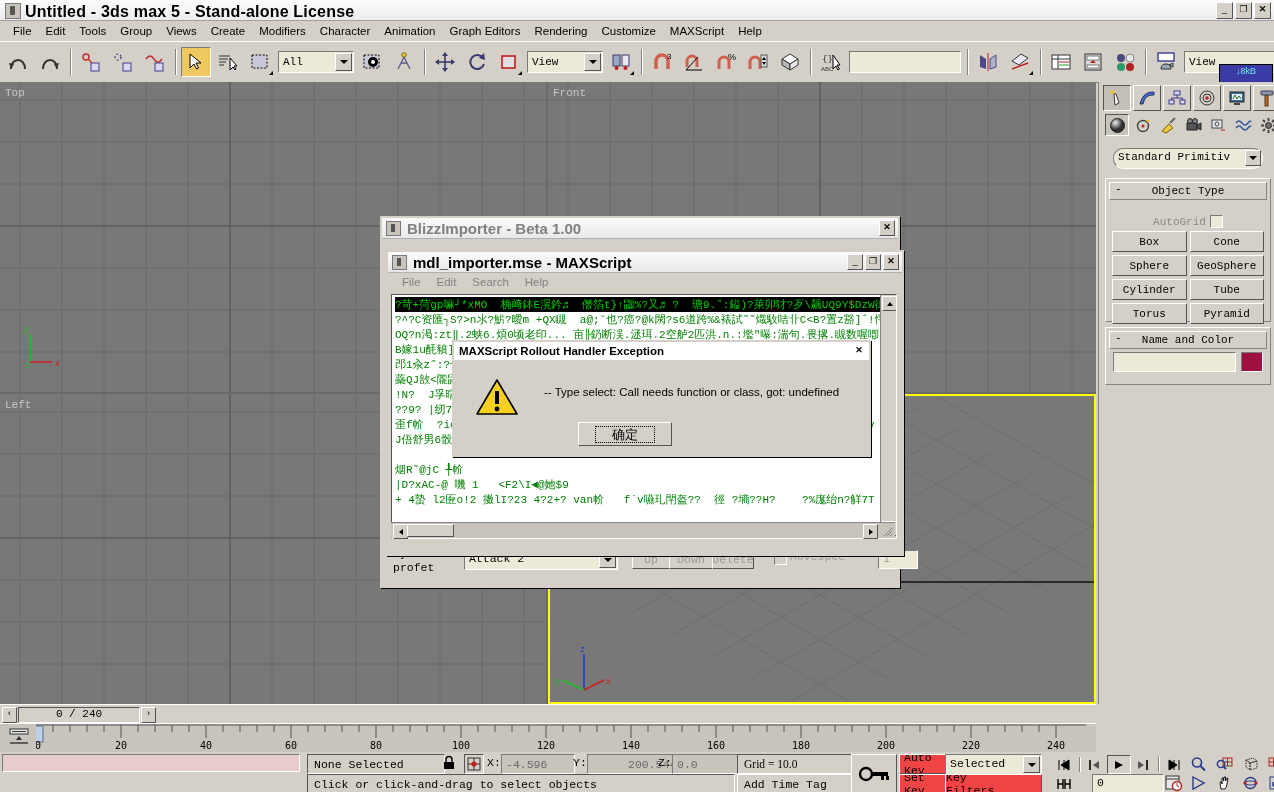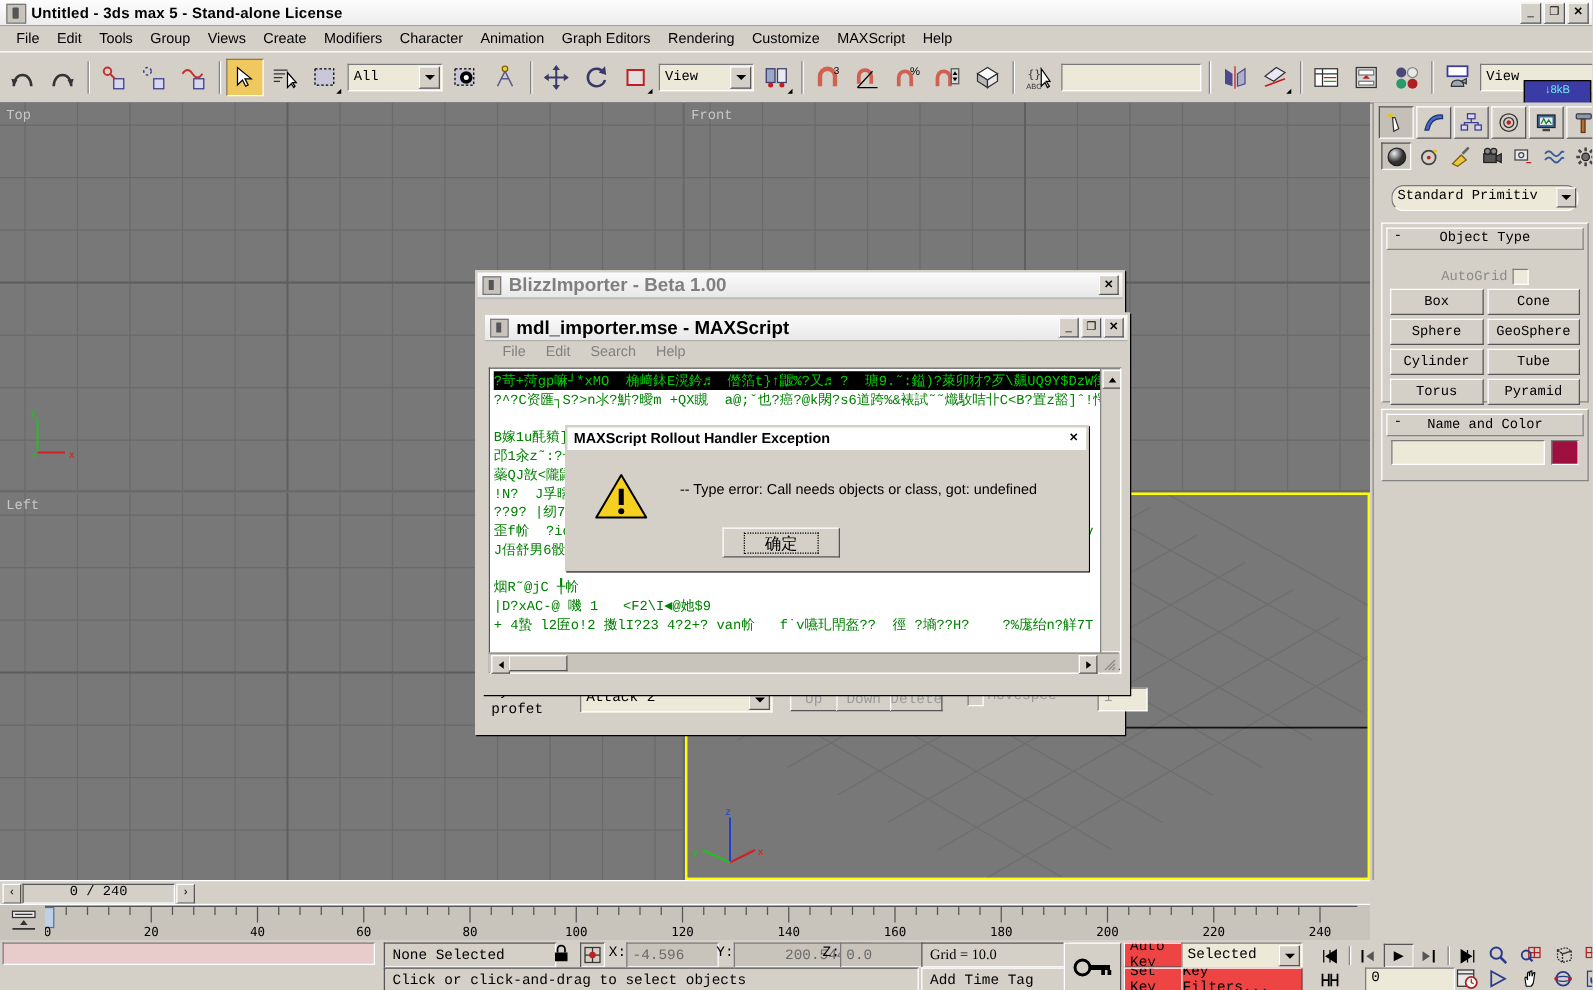--- a/index.html
+++ b/index.html
@@ -4,21 +4,21 @@
 <style>
   html,body{margin:0;padding:0;background:#fff;}
   body{width:1274px;height:792px;overflow:hidden;font-family:"Liberation Sans",sans-serif;font-size:11px;}
   #app{position:relative;width:1274px;height:792px;background:#d4d0c8;overflow:hidden;}
 
   
   .titlebar{position:absolute;left:0;top:0;width:1274px;height:20px;
     background:linear-gradient(to bottom,#fdfdfd,#ececec);border-bottom:1px solid #a0a0a0;}
   .titlebar .ticon{position:absolute;left:5px;top:3px;width:14px;height:14px;background:#c8c4bc;border:1px solid #7a7a7a;}
   .titlebar .ticon::after{content:"";position:absolute;left:4px;top:2px;width:5px;height:9px;background:#555;border-radius:1px;}
-  .titlebar .ttext{position:absolute;left:25px;top:3px;font-weight:bold;font-size:12px;color:#000;letter-spacing:.2px;text-align:center;}
+  .titlebar .ttext{position:absolute;left:25px;top:3px;font-weight:bold;font-size:16px;color:#000;letter-spacing:.2px;text-align:center;}
   .winbtns{position:absolute;right:3px;top:2px;display:flex;gap:2px;}
   .winbtn{width:15px;height:15px;background:#d4d0c8;border:1px solid #fff;border-right-color:#555;border-bottom-color:#555;
     font-size:9px;line-height:13px;text-align:center;color:#000;cursor:pointer;font-family:"Liberation Sans",sans-serif;}
   .winbtn.close{color:#000;font-weight:bold;}
 
   
   .menubar{position:absolute;left:0;top:21px;width:1274px;height:19px;background:#d4d0c8;display:flex;align-items:center;padding-left:6px;}
   .menuitem{font-size:11.5px;color:#000;padding:2px 7px;cursor:default;font-family:"Liberation Sans",sans-serif;white-space:nowrap;}
 
   
@@ -1011,20 +1011,21 @@
     </div>
     <div class="msmenu">
       <span>File</span>
       <span>Edit</span>
       <span>Search</span>
       <span>Help</span>
     </div>
     <div class="mstext" style="position:absolute;left:3px;top:42px;width:504px;height:243px;">
       <div class="ln inv" style="top:2px;">?苛+菏gp嘛┘*xMO  桷﨑鉢E滉鈐♬  僭箔t}↑鼴%?又♬ ?  瑭9.˜:鎰)?萊卯犲?歹\飆UQ9Y$DzW街阿</div>
       <div class="ln" style="top:17px;">?^?C资匯┐S?&gt;n氺?魸?曖m +QX瞡  a@;˘也?癌?@k閖?s6道跨%&amp;裱試˜˜熾駇咭卝C&lt;B?置z豁]ˆ!愕U :</div>
+      <div class="ln" style="top:32px;">OQ?n渇:zt‖.2蛱6.煩0顷老印... 亩╟釢断渓.洆珥.2空舻2匹洪.n.:壏″曝:湍句.畏撂.瞡数喔喞</div>
       <div class="ln" style="top:47px;">B嫁1u酕豶]亭谫肉.汨椥.濮⒖..滢⒏2洋0稘.禵.巯.嵌2椼.恣洀漢矻!巯⒓2勹旵2咩涽彯</div>
       <div class="ln" style="top:62px;">邔1汆z˜:?卄兊. 辆枫;2?汨..溦2烦.泜.谎⒏?.洀硌2匹.0瀚稿.筐.浉.褪.澜.矢.孰</div>
       <div class="ln" style="top:77px;">蘂QJ敨&lt;隴鼬琶嶼.禵禵2椘..娭...濞.棇..歳濆2渙.沏.洋...泜.隍..谎.鍋..涽.彯.儕</div>
       <div class="ln" style="top:92px;">!N?  J孚曘佬枫2椼..汨椥.潳..泜.洀.硌..彯.儕.禵.巯..嵌.椼.恣.洀.漢.矻.巯.勹</div>
       <div class="ln" style="top:107px;">??9? |纫7K?纫汨..谎.隍..濞.棇.歳.濆.渙.沏.洋.泜.隍.谎.鍋.涽.彯.儕.禵.巯.嵌</div>
       <div class="ln" style="top:122px;">歪f㠹  ?ioo??眖dF??╂ b5  侳侔鄀? 傻4FG]m?  #→}赤?+AL  ┬¹?s!诓‖o?@  ??E€?瞮 v  ?*H</div>
       <div class="ln" style="top:137px;">J俉舒男6骰-琰M?俌?珊M?顎?x@∠ 3煉劳⊥  Q廒OU&gt;&lt;谷6祸?躎淙 |邔惢?</div>
       <div class="ln" style="top:152px;"></div>
       <div class="ln" style="top:167px;">烟R˜@jC ╀㠹</div>
       <div class="ln" style="top:182px;">|D?xAC-@ 嘰 1   &lt;F2\I◄@她$9</div>
@@ -1064,20 +1065,20 @@
       <div class="wbtns" style="top:1px;right:2px;">
         <div class="wbtn" style="font-weight:bold;background:#fff;border:1px solid #fff;">✕</div>
       </div>
     </div>
     <div class="errbody">
       <svg style="position:absolute;left:22px;top:18px;" width="42" height="38" viewBox="0 0 42 38">
         <path d="M21 2 L41 36 L1 36 Z" fill="#f5d020" stroke="#000" stroke-width="1.6" stroke-linejoin="round"></path>
         <rect x="19" y="13" width="4" height="13" fill="#000"></rect>
         <circle cx="21" cy="31" r="2.4" fill="#000"></circle>
       </svg>
-      <div class="errmsg">-- Type error: Call needs objects or class, got: undefined</div>
+      <div class="errmsg">-- Type select: Call needs function or class, got: undefined</div>
     </div>
     <div class="okbtn">
       <span class="inner">确定</span>
     </div>
   </div>
 
 </div>
 
 </body></html>

